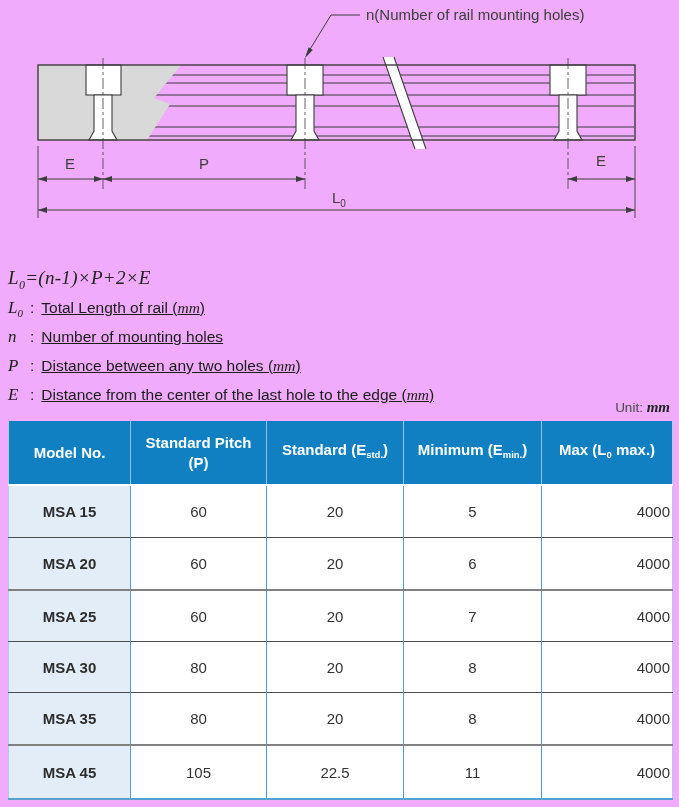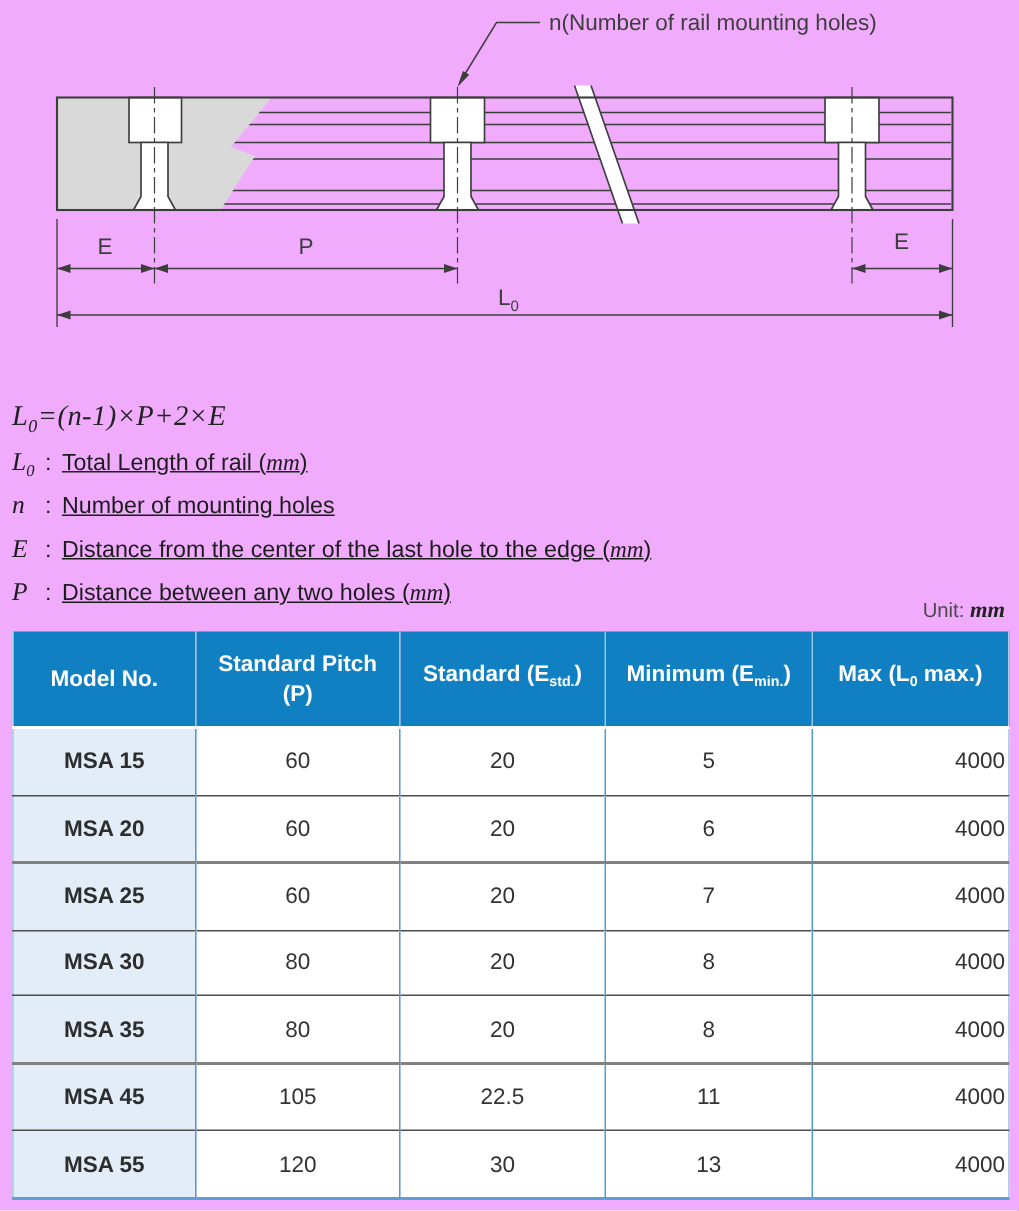--- a/index.html
+++ b/index.html
@@ -126,24 +126,24 @@
   <div class="formula"><span>L</span><sub>0</sub><span>=(n-1)×P+2×E</span></div>
 
   <div class="defs">
     <div class="def-line">
       <span class="def-sym"><span>L</span><sub>0</sub></span><span class="def-colon">:</span><span class="def-desc"><span>Total Length of rail (</span><span class="def-unit">mm</span><span>)</span></span>
     </div>
     <div class="def-line">
       <span class="def-sym"><span>n</span><sub></sub></span><span class="def-colon">:</span><span class="def-desc"><span>Number of mounting holes</span><span class="def-unit"></span><span></span></span>
     </div>
     <div class="def-line">
+      <span class="def-sym"><span>P</span><sub></sub></span><span class="def-colon">:</span><span class="def-desc"><span>Distance between any two holes (</span><span class="def-unit">mm</span><span>)</span></span>
+    </div>
+    <div class="def-line">
       <span class="def-sym"><span>E</span><sub></sub></span><span class="def-colon">:</span><span class="def-desc"><span>Distance from the center of the last hole to the edge (</span><span class="def-unit">mm</span><span>)</span></span>
-    </div>
-    <div class="def-line">
-      <span class="def-sym"><span>P</span><sub></sub></span><span class="def-colon">:</span><span class="def-desc"><span>Distance between any two holes (</span><span class="def-unit">mm</span><span>)</span></span>
     </div>
   </div>
 
   <div class="unit"><span>Unit:</span>
     <span class="unit-mm">mm</span></div>
 
   <table class="rail-table">
     <colgroup>
       <col style="width:122px">
         <col style="width:136px">
@@ -196,22 +196,15 @@
         <td>8</td>
         <td>4000</td>
       </tr>
       <tr class="group-start">
         <td class="model">MSA 45</td>
         <td>105</td>
         <td>22.5</td>
         <td>11</td>
         <td>4000</td>
       </tr>
-      <tr>
-        <td class="model">MSA 55</td>
-        <td>120</td>
-        <td>30</td>
-        <td>13</td>
-        <td>4000</td>
-      </tr>
     </tbody>
   </table>
 </div>
 
 </body></html>

